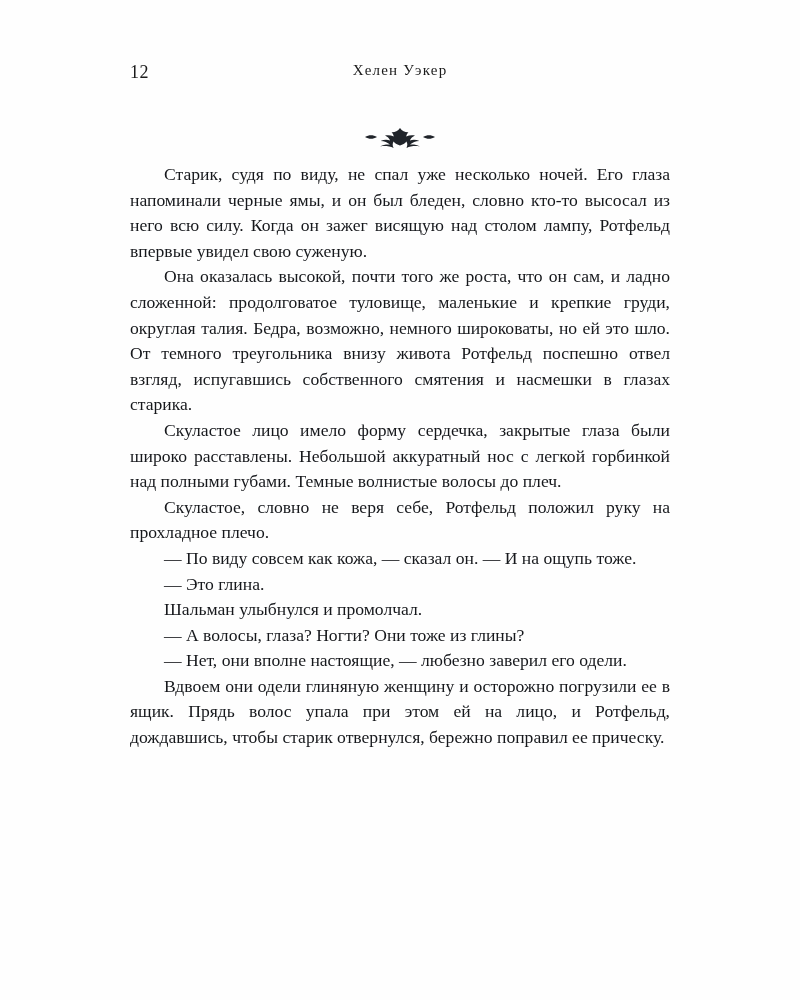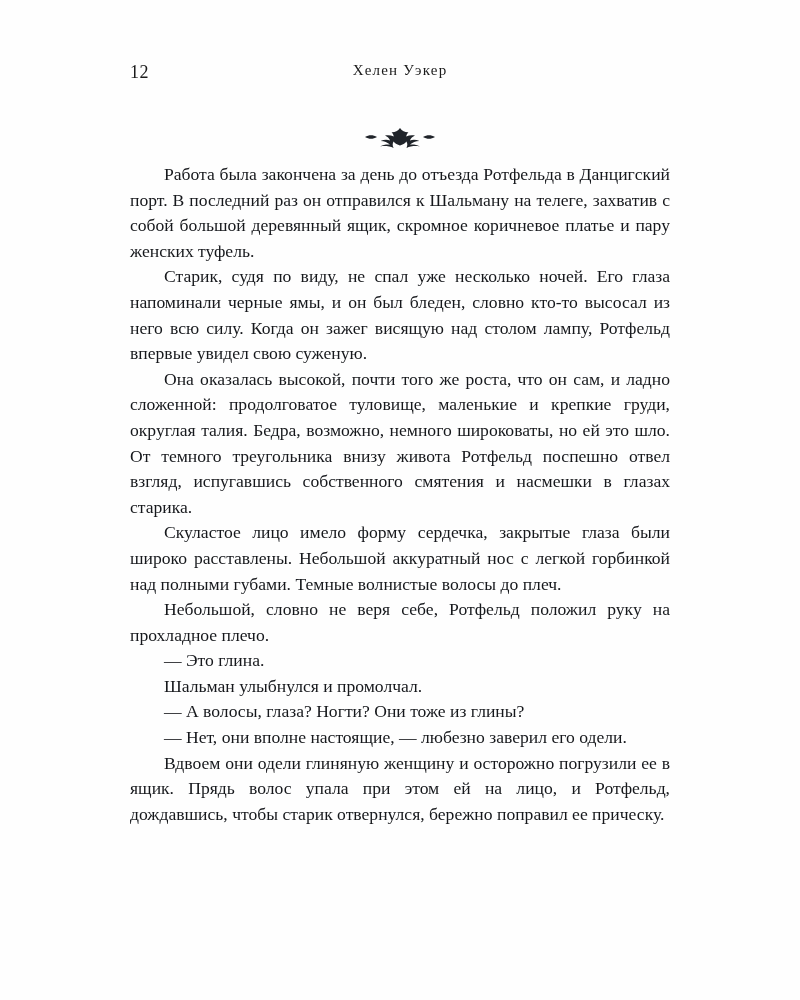--- a/index.html
+++ b/index.html
@@ -97,25 +97,25 @@
     <div class="ornament noselect">
       <svg width="74" height="22" viewBox="0 0 74 22" fill="currentColor" aria-hidden="true">
         <path d="M37 2 C39.2 5.2 42.4 6.4 45.4 6.2 C44.2 7.6 43.4 9 43.2 10.6 C46 9.2 49 8.8 52 9.6 C49.6 10.8 47.8 12.4 46.8 14.4 C50 13.4 53.4 13.6 56.4 15 C52.6 15.2 49.4 16.4 47 18.6 C50.4 18.2 53.8 18.8 56.8 20.4 C52 19.6 47.4 20.2 43.4 22 C44.6 19.8 44.6 17.6 43.4 15.6 C41.8 17.8 39.6 19 37 19.4 C34.4 19 32.2 17.8 30.6 15.6 C29.4 17.6 29.4 19.8 30.6 22 C26.6 20.2 22 19.6 17.2 20.4 C20.2 18.8 23.6 18.2 27 18.6 C24.6 16.4 21.4 15.2 17.6 15 C20.6 13.6 24 13.4 27.2 14.4 C26.2 12.4 24.4 10.8 22 9.6 C25 8.8 28 9.2 30.8 10.6 C30.6 9 29.8 7.6 28.6 6.2 C31.6 6.4 34.8 5.2 37 2 Z"></path>
         <circle cx="37" cy="11" r="2.6"></circle>
         <path d="M2 11 C6 8.6 10 8.6 14 11 C10 13.4 6 13.4 2 11 Z"></path>
         <path d="M72 11 C68 8.6 64 8.6 60 11 C64 13.4 68 13.4 72 11 Z"></path>
       </svg>
     </div>
 
     <div class="body-text">
-      <p>Работа была закончена за день до отъезда Ротфельда в Дан­цигский порт. В последний раз он отправился к Шальману на телеге, захватив с собой большой деревянный ящик, скромное коричневое платье и пару женских туфель.</p>
       <p>Старик, судя по виду, не спал уже несколько ночей. Его глаза напоминали черные ямы, и он был бледен, словно кто-то высосал из него всю силу. Когда он зажег висящую над столом лампу, Ротфельд впервые увидел свою суженую.</p>
       <p>Она оказалась высокой, почти того же роста, что он сам, и ладно сложенной: продолговатое туловище, маленькие и крепкие груди, округлая талия. Бедра, возможно, немного ши­роковаты, но ей это шло. От темного треугольника внизу жи­вота Ротфельд поспешно отвел взгляд, испугавшись собствен­ного смятения и насмешки в глазах старика.</p>
       <p>Скуластое лицо имело форму сердечка, закрытые глаза бы­ли широко расставлены. Небольшой аккуратный нос с легкой горбинкой над полными губами. Темные волнистые волосы до плеч.</p>
-      <p>Небольшой, словно не веря себе, Ротфельд положил руку на прохладное плечо.</p>
+      <p>Скуластое, словно не веря себе, Ротфельд положил руку на прохладное плечо.</p>
+      <p class="dialogue">— По виду совсем как кожа, — сказал он. — И на ощупь тоже.</p>
       <p class="dialogue">— Это глина.</p>
       <p>Шальман улыбнулся и промолчал.</p>
       <p class="dialogue">— А волосы, глаза? Ногти? Они тоже из глины?</p>
       <p class="dialogue">— Нет, они вполне настоящие, — любезно заверил его одели.</p>
       <p>Вдвоем они одели глиняную женщину и осторожно погру­зили ее в ящик. Прядь волос упала при этом ей на лицо, и Рот­фельд, дождавшись, чтобы старик отвернулся, бережно попра­вил ее прическу.</p>
     </div>
 
   </div>
 </div>
 

